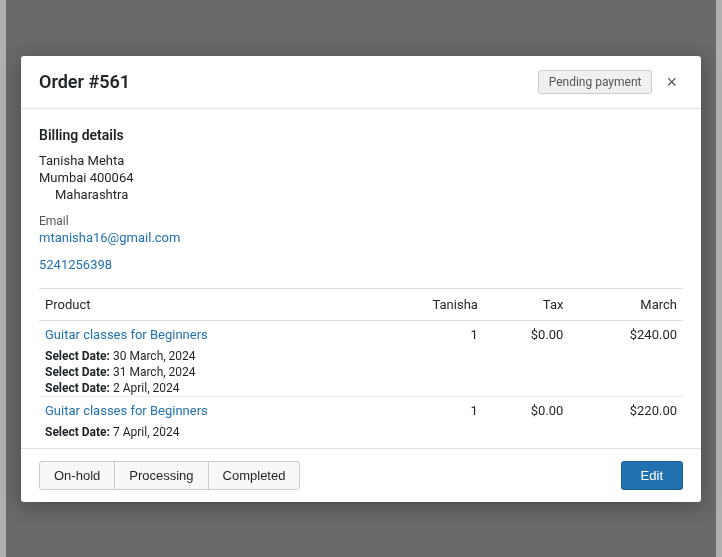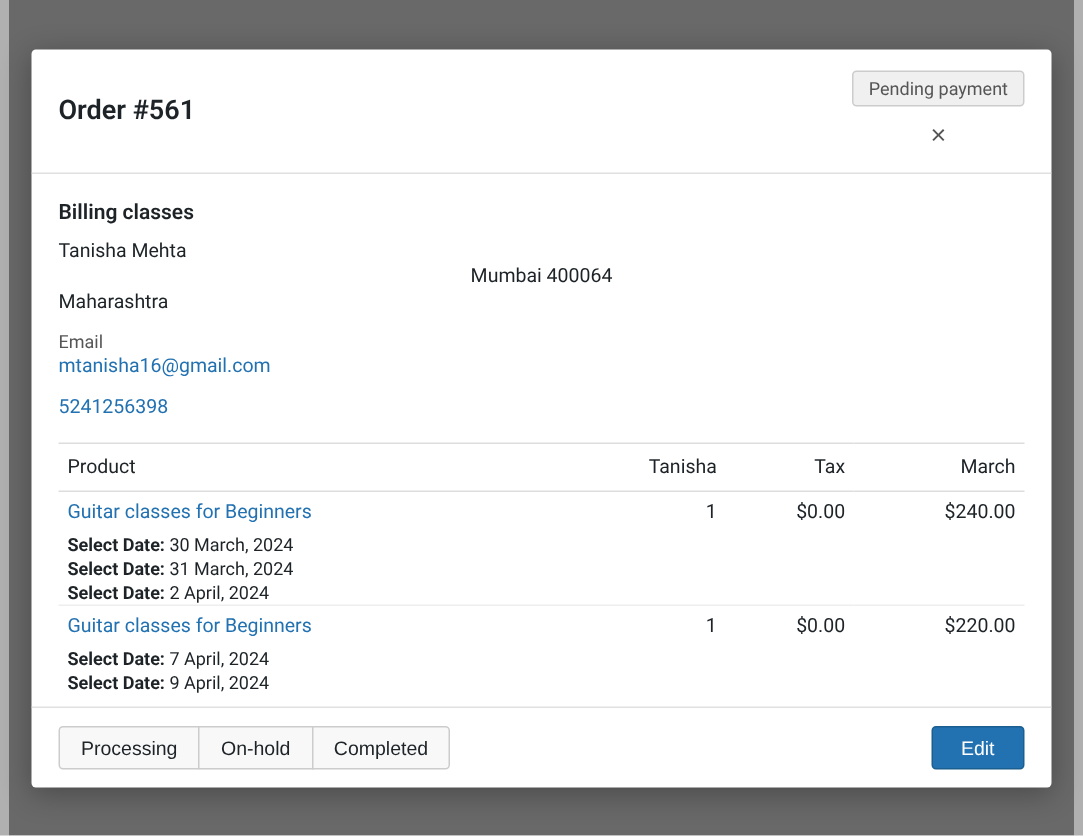--- a/index.html
+++ b/index.html
@@ -44,21 +44,20 @@
     }
     .modal-title {
       font-size: 18px;
       font-weight: 600;
       color: #1d2327;
     }
     .header-right {
       display: flex;
       align-items: center;
       gap: 8px;
-      flex-direction: column;
     }
     .status-badge {
       background: #f0f0f0;
       border: 1px solid #ccc;
       border-radius: 3px;
       padding: 4px 10px;
       font-size: 12px;
       color: #555;
     }
     .close-btn {
@@ -81,25 +80,25 @@
       color: #1d2327;
       margin-bottom: 10px;
     }
     .billing-name {
       color: #1d2327;
       margin-bottom: 2px;
     }
     .billing-address {
       color: #1d2327;
       margin-bottom: 2px;
-      text-align: center;
     }
     .billing-state {
       color: #1d2327;
       margin-bottom: 12px;
+      margin-left: 16px;
     }
     .field-label {
       font-size: 12px;
       color: #555;
       margin-bottom: 2px;
     }
     .field-value a, a {
       color: #2271b1;
       text-decoration: none;
     }
@@ -189,21 +188,21 @@
       <h2 class="modal-title">Order #561</h2>
       <div class="header-right">
         <span class="status-badge">Pending payment</span>
         <button class="close-btn">×</button>
       </div>
     </div>
 
     <div class="modal-body">
 
       <div class="billing-section">
-        <div class="section-title">Billing classes</div>
+        <div class="section-title">Billing details</div>
         <div class="billing-name">Tanisha Mehta</div>
         <div class="billing-address">Mumbai 400064</div>
         <div class="billing-state">Maharashtra</div>
 
         <div class="field-group">
           <div class="field-label">Email</div>
           <div class="field-value">
             <a href="#">mtanisha16@gmail.com</a>
           </div>
         </div>
@@ -255,33 +254,28 @@
       </td>
       <td class="right numeric">1</td>
       <td class="right money">$0.00</td>
       <td class="right money">$220.00</td>
     </tr>
             <tr class="sub-row">
         <td colspan="4">
           <span class="bold-label">Select Date:</span> 7 April, 2024
         </td>
       </tr>
-            <tr class="sub-row">
-        <td colspan="4">
-          <span class="bold-label">Select Date:</span> 9 April, 2024
-        </td>
-      </tr>
           </tbody>
       </table>
 
     </div>
 
     <div class="modal-footer">
       <div class="status-buttons">
+        <button class="status-btn">On-hold</button>
         <button class="status-btn">Processing</button>
-        <button class="status-btn">On-hold</button>
         <button class="status-btn">Completed</button>
       </div>
       <button class="edit-btn">Edit</button>
     </div>
 
   </div>
 </div>
 
 </body></html>

